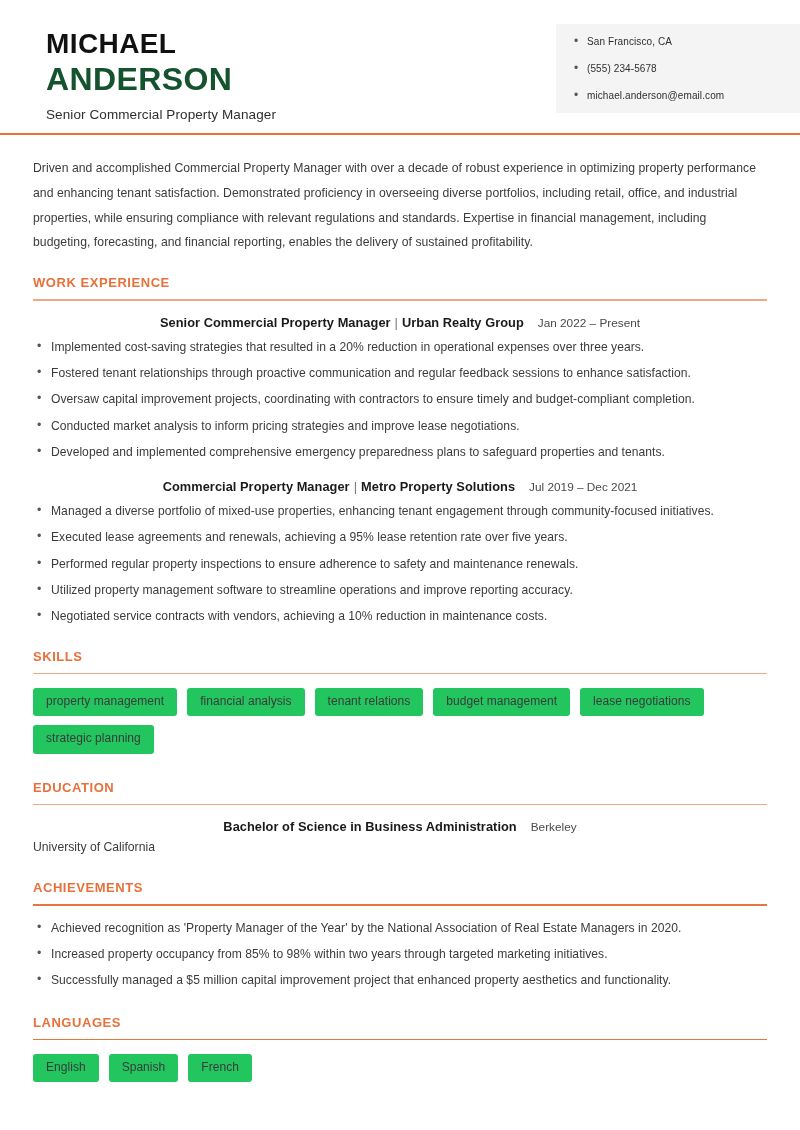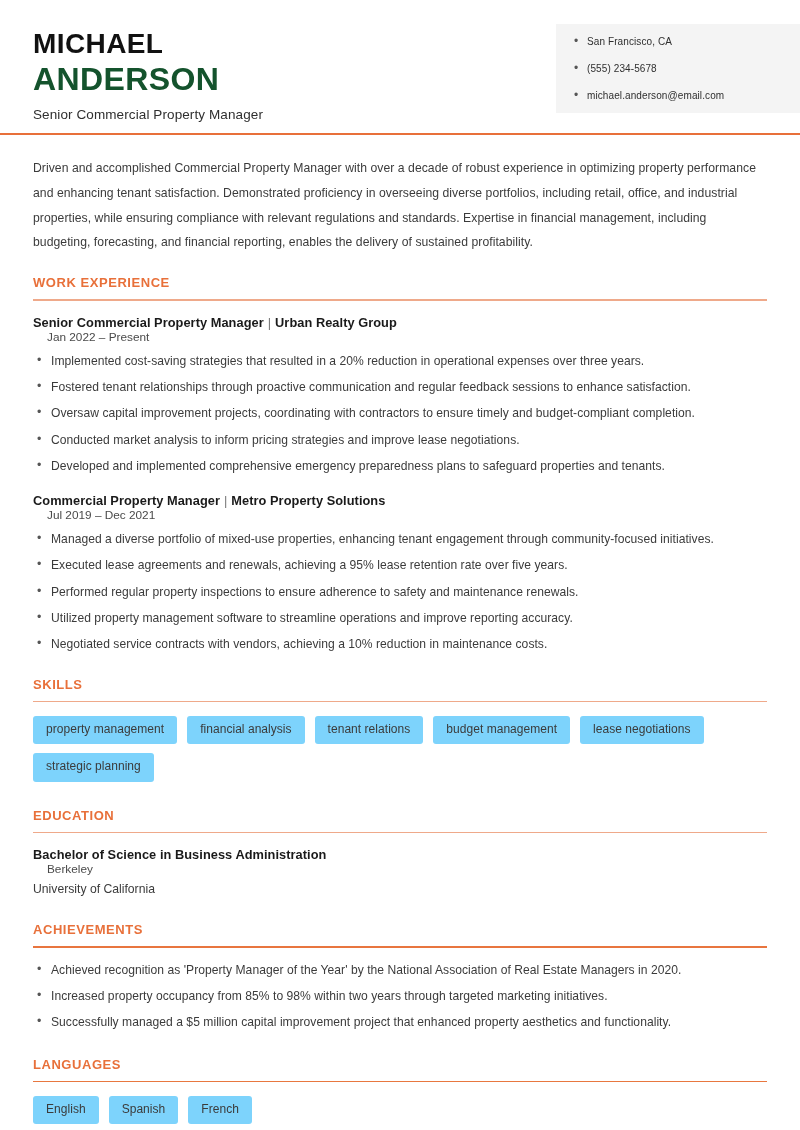--- a/index.html
+++ b/index.html
@@ -28,21 +28,21 @@
   .header {
     position: relative;
     display: flex;
     align-items: flex-start;
     justify-content: space-between;
     padding: 22px 0 0 0;
     height: 133px;
   }
 
   .header-left {
-    padding-left: 33px;
+    padding-left: 46px;
     padding-top: 6px;
   }
 
   .name-first {
     font-size: 28px;
     font-weight: bold;
     letter-spacing: 0.4px;
     color: #111111;
     line-height: 1.17;
     text-transform: uppercase;
@@ -135,21 +135,20 @@
 
   
   .entry { margin-bottom: 17px; }
   .entry:last-child { margin-bottom: 0; }
 
   .entry-head {
     display: flex;
     align-items: baseline;
     justify-content: center;
     margin-bottom: 9px;
-    flex-direction: column;
   }
 
   .entry-title {
     font-size: 12.8px;
     font-weight: bold;
     color: #1a1a1a;
     letter-spacing: 0.05px;
   }
 
   .entry-sep {
@@ -196,21 +195,21 @@
 
   
   .tags {
     display: flex;
     flex-wrap: wrap;
     gap: 9px 10px;
     margin-top: 1px;
   }
 
   .tag {
-    background: #7dd3fc;
+    background: #22c55e;
     border-radius: 3px;
     padding: 7px 13px 8px 13px;
     font-size: 12px;
     color: #3b3b3b;
     line-height: 1.1;
     letter-spacing: 0.04px;
     white-space: nowrap;
   }
 
   .sec-achievements .section-rule { background: #E8753F; }

